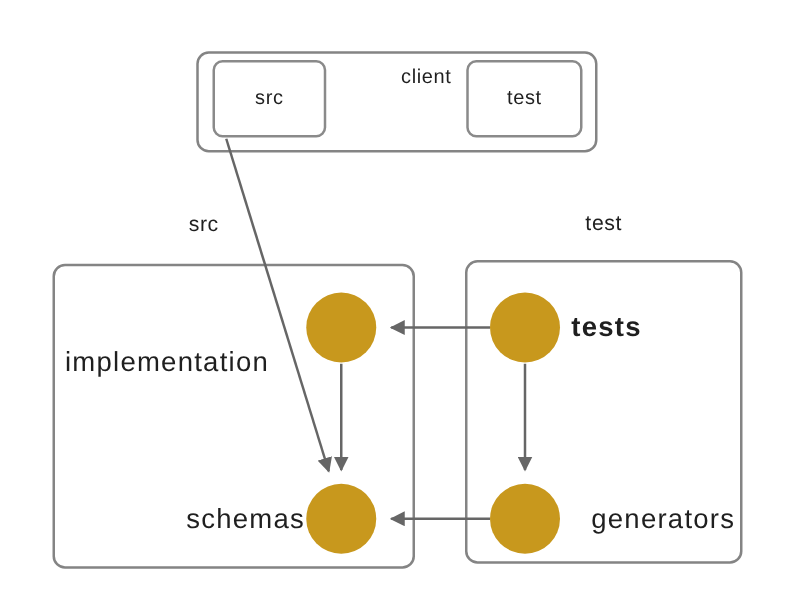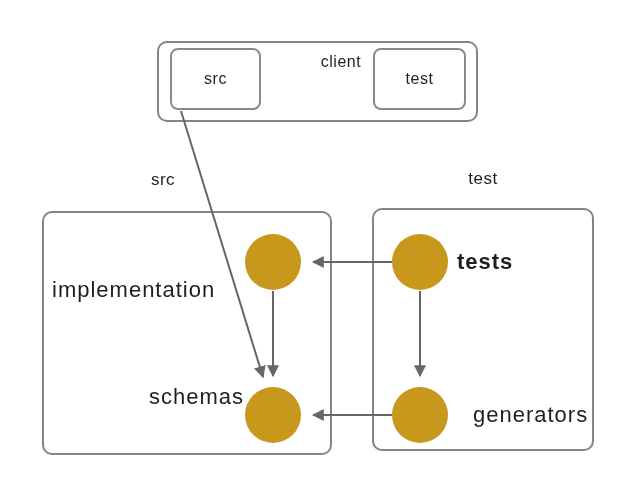--- a/index.html
+++ b/index.html
@@ -75,21 +75,21 @@
   </div>
 
   <div class="section-label" style="left:133px; top:170px; width:60px;">src</div>
   <div class="section-label" style="left:453px; top:169px; width:60px;">test</div>
 
   <div class="box" style="left:42px; top:211px; width:290px; height:244px;"></div>
 
   <div class="box" style="left:372px; top:208px; width:222px; height:243px;"></div>
 
   <div class="node-label" style="left:52px; top:249px;margin-top:28px;">implementation</div>
-  <div class="node-label" style="left:146px; top:384px; width:98px; text-align:right;">schemas</div>
+  <div class="node-label" style="left:146px; top:402px; width:98px; text-align:right;">schemas</div>
   <div class="node-label" style="left:457px; top:249px;font-weight:bold;">tests</div>
   <div class="node-label" style="left:473px; top:402px;">generators</div>
 
   <svg class="overlay" viewBox="0 0 638 479">
     <defs>
       <marker id="arrow" viewBox="0 0 10 10" refX="9" refY="5" markerWidth="6" markerHeight="6" orient="auto-start-reverse">
         <path d="M0,0 L10,5 L0,10 Z" fill="#666666"></path>
       </marker>
     </defs>
 

